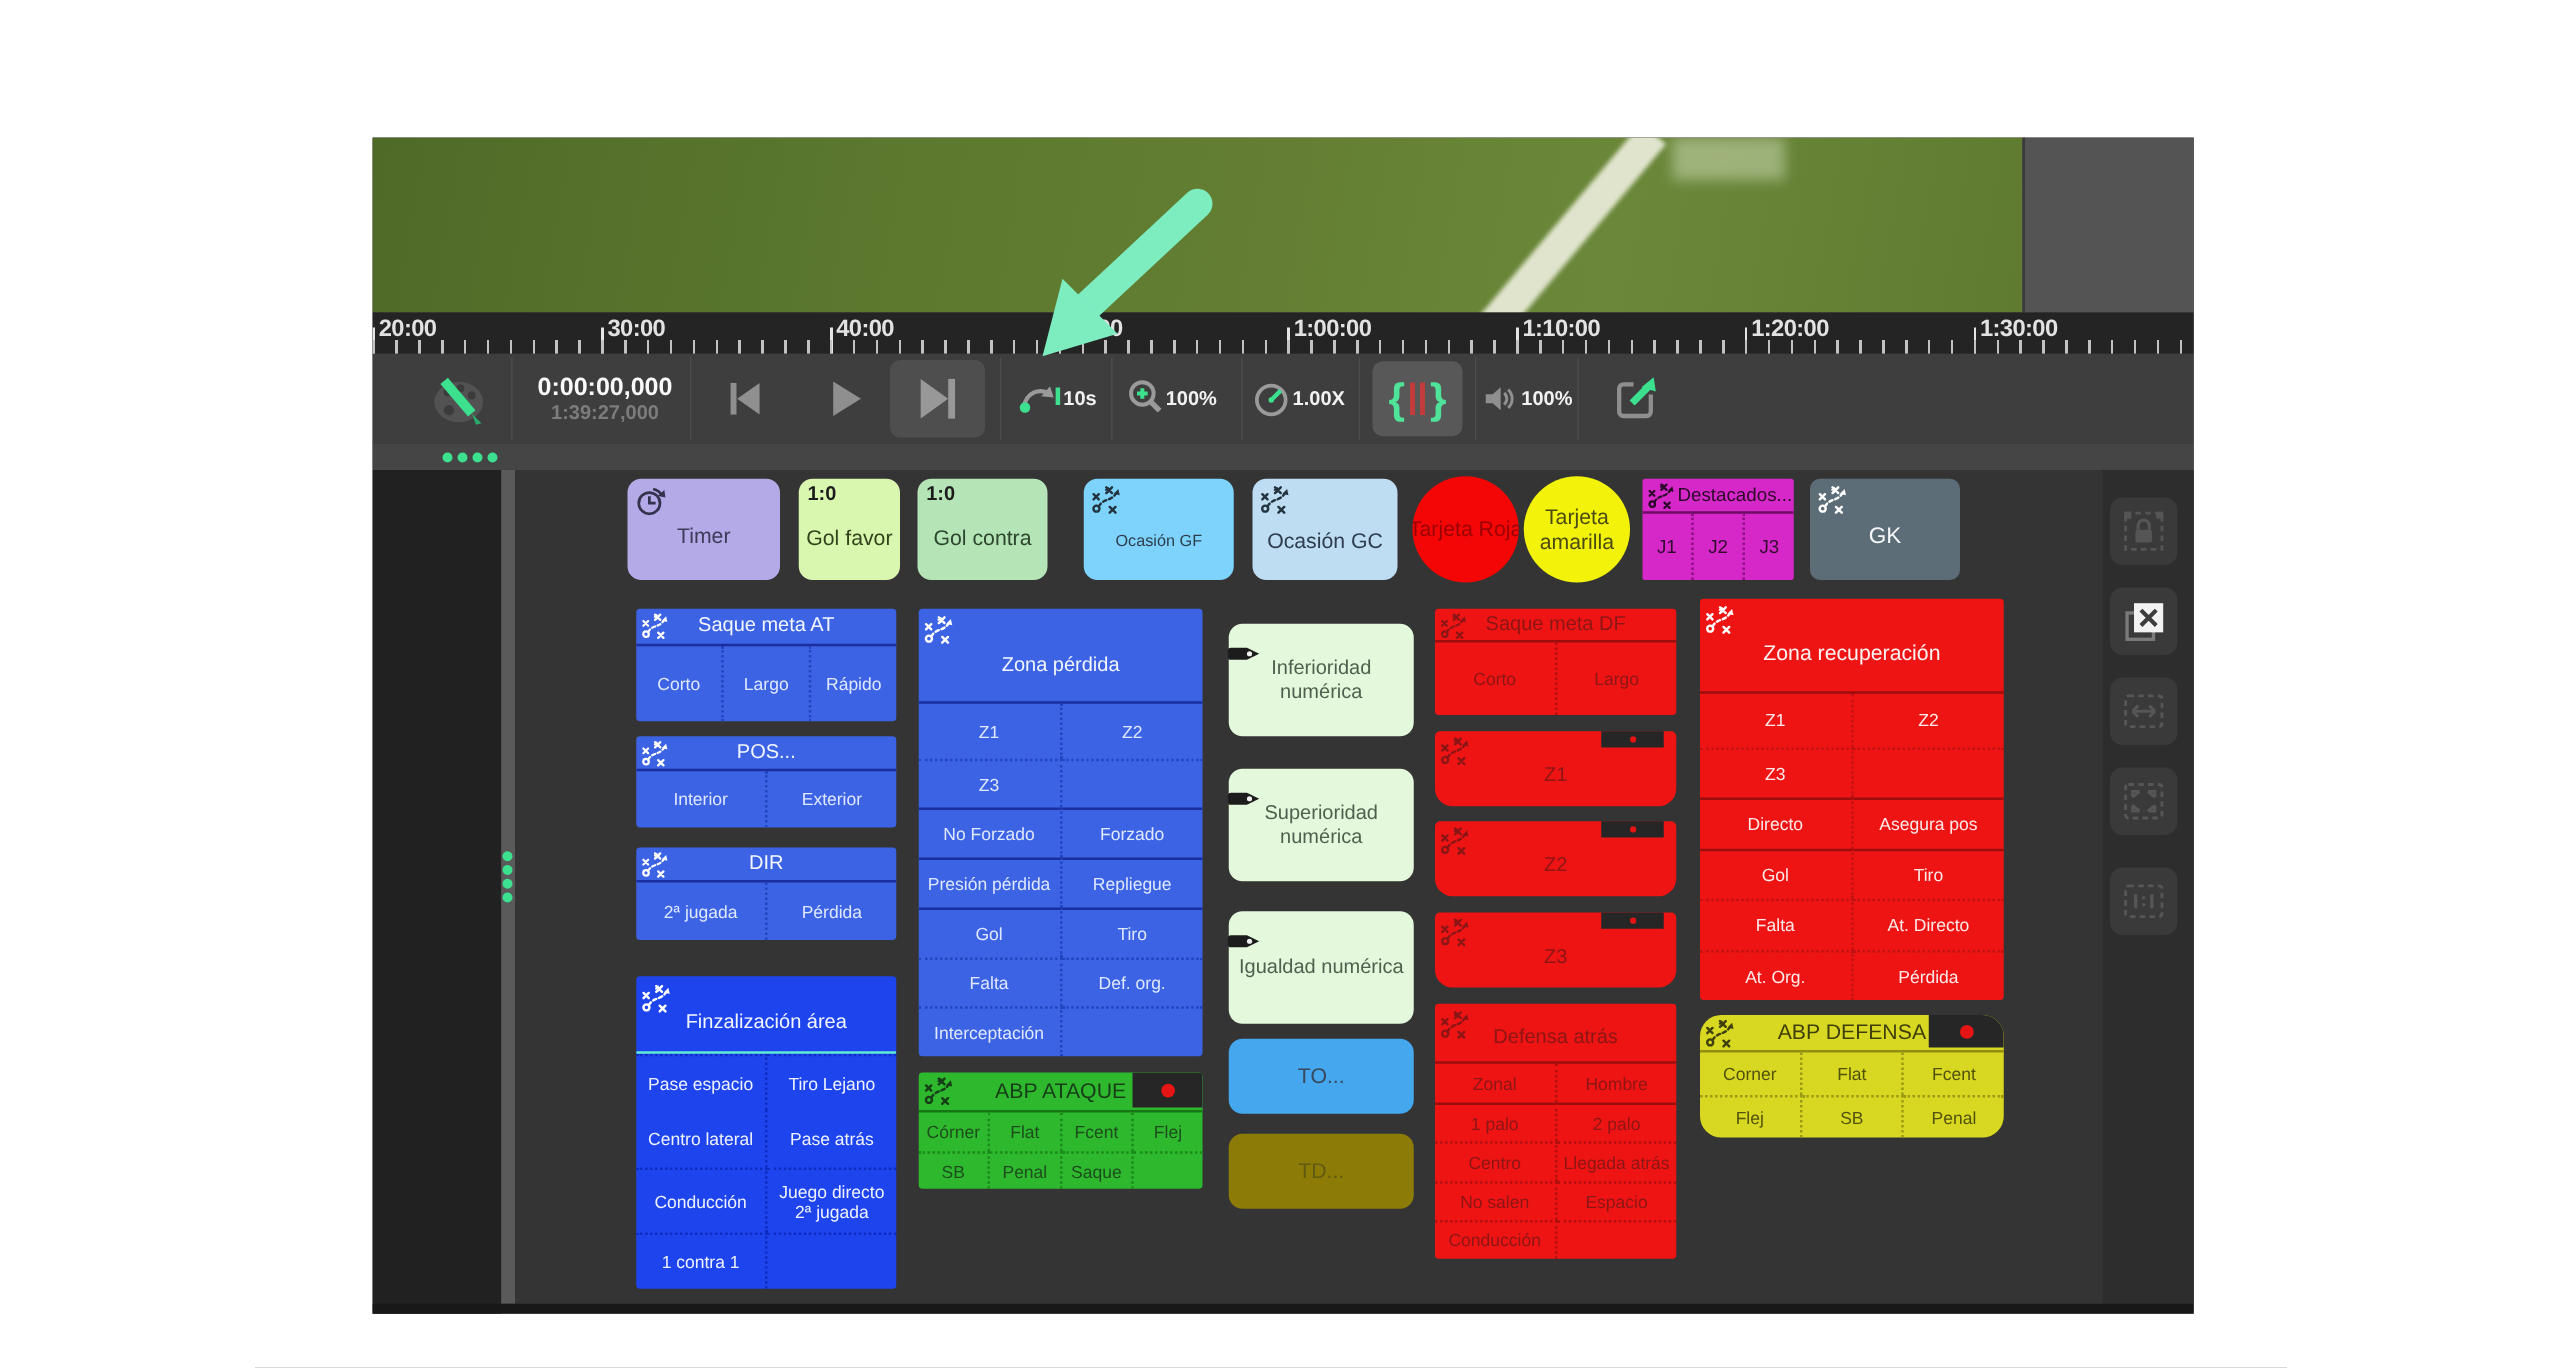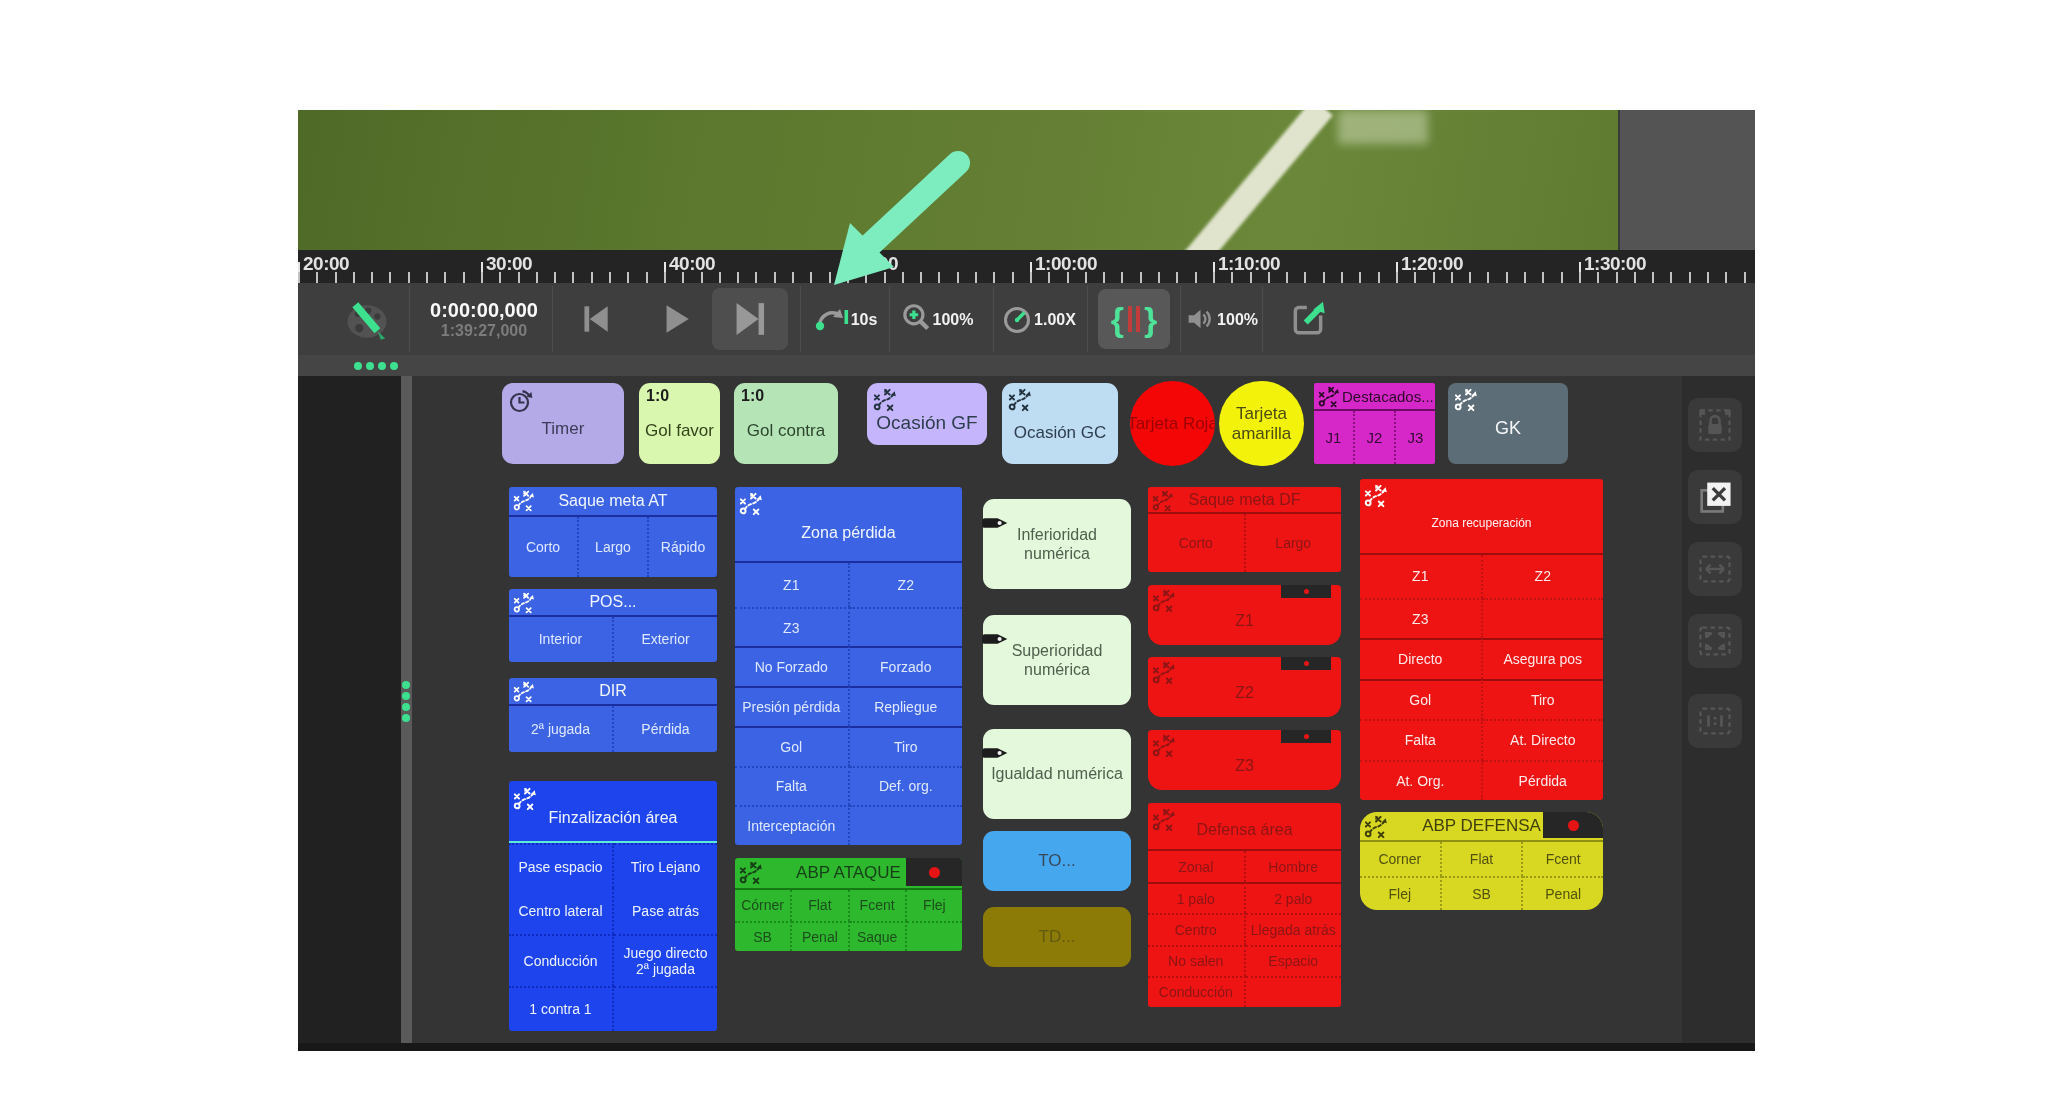--- a/index.html
+++ b/index.html
@@ -283,21 +283,21 @@
     <div class="bigbtn" style="left:341px;top:273px;width:81px;height:81px;background:#d9f7ae;color:#33431c;font-size:17px">
       <span style="position:absolute;left:7px;top:4px;font-weight:700;font-size:16px;color:#1c1c1c">1:0</span>
       <span style="padding-top:14px">Gol favor</span>
     </div>
 
     <div class="bigbtn" style="left:436px;top:273px;width:104px;height:81px;background:#b5e5b7;color:#2c452c;font-size:17px">
       <span style="position:absolute;left:7px;top:4px;font-weight:700;font-size:16px;color:#1c1c1c">1:0</span>
       <span style="padding-top:14px">Gol contra</span>
     </div>
 
-    <div class="bigbtn" style="left:569px;top:273px;width:120px;height:62px;background:#c4b5fd;color:#2e3e4e;font-size:19px">
+    <div class="bigbtn" style="left:569px;top:273px;width:120px;height:81px;background:#7dd3fc;color:#2e3e4e;font-size:13px">
       <svg class="ticon" style="position:absolute;left:6px;top:5px;color:#23333f" width="24" height="24">
           <use href="#tactics"></use>
         </svg>
       <span style="padding-top:18px">Ocasión GF</span>
     </div>
 
     <div class="bigbtn" style="left:704px;top:273px;width:116px;height:81px;background:#bedcf2;color:#2e3e4e;font-size:17px">
       <svg class="ticon" style="position:absolute;left:6px;top:5px;color:#23333f" width="24" height="24">
           <use href="#tactics"></use>
         </svg>
@@ -539,21 +539,21 @@
           <span class="recdot" style="width:5px;height:5px"></span>
         </span>
       <span style="padding-top:12px">Z3</span>
     </div>
 
     <div class="panel red red-dk" style="left:850px;top:693px;width:193px;height:204px">
       <div class="phead" style="height:46px">
         <svg class="ticon" style="color:#8c1515;top:5px" width="24" height="24">
             <use href="#tactics"></use>
           </svg>
-        <span style="padding-top:8px">Defensa área</span>
+        <span style="padding-top:8px">Defensa atrás</span>
       </div>
       <div class="pcells">
         <div class="prow" style="flex:1">
           <div class="pcell">Zonal</div>
           <div class="pcell">Hombre</div>
         </div>
         <div class="prow" style="flex:1">
           <div class="pcell rt-sol">1 palo</div>
           <div class="pcell rt-sol">2 palo</div>
         </div>
@@ -566,21 +566,21 @@
           <div class="pcell rt-dot">Espacio</div>
         </div>
         <div class="prow" style="flex:1">
           <div class="pcell rt-dot">Conducción</div>
           <div class="pcell rt-dot"></div>
         </div>
       </div>
     </div>
 
     <div class="panel red red-lt" style="left:1062px;top:369px;width:243px;height:321px">
-      <div class="phead" style="height:74px;font-size:12px">
+      <div class="phead" style="height:74px;font-size:17px">
         <svg class="ticon" style="color:#fff;top:5px" width="24" height="24">
             <use href="#tactics"></use>
           </svg>
         <span style="padding-top:14px">Zona recuperación</span>
       </div>
       <div class="pcells">
         <div class="prow" style="flex:1.05">
           <div class="pcell">Z1</div>
           <div class="pcell">Z2</div>
         </div>

